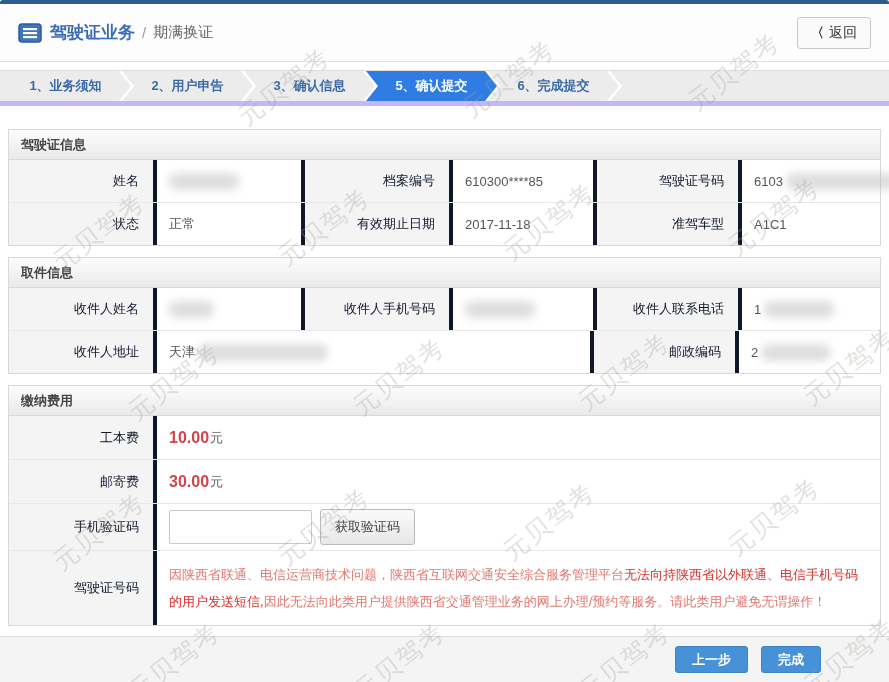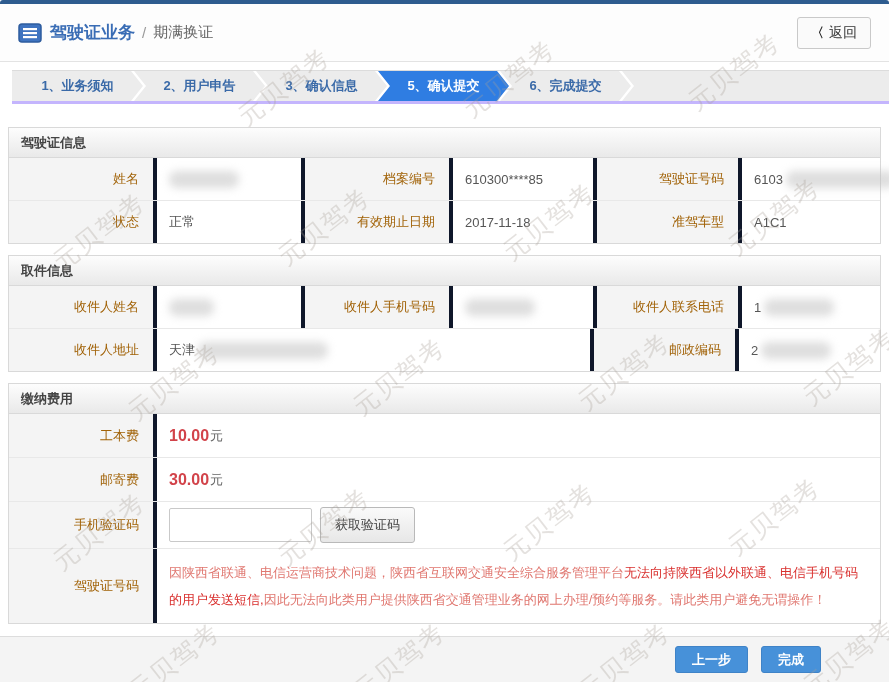--- a/index.html
+++ b/index.html
@@ -14,35 +14,35 @@
   
   .hdr{height:57px;display:flex;align-items:center;padding:0 18px;background:#fdfdfd;border-bottom:1px solid #e3e3e3;}
   .hdr-icon{width:24px;height:20px;margin-right:8px;flex:0 0 auto;}
   .hdr-title{color:#3a6db5;font-size:17px;font-weight:bold;}
   .hdr-divider{color:#999;font-size:15px;margin:0 7px;}
   .hdr-subtitle{color:#666;font-size:15px;}
   .hdr-spacer{flex:1;}
   .back-btn{display:flex;align-items:center;gap:5px;padding:6px 13px;background:#fafafa;border:1px solid #c9c9c9;border-radius:3px;color:#333;font-size:14px;cursor:pointer;}
   .back-chevron{font-size:13px;font-weight:bold;color:#222;}
   
-  .steps{display:flex;height:30px;background:#fff;border-top:1px solid #dcdcdc;border-bottom:3px solid #c4b5fd;margin-top:8px;margin-left:12px;}
+  .steps{display:flex;height:30px;background:#fff;border-top:1px solid #dcdcdc;border-bottom:5px solid #c4b5fd;margin-top:8px;}
   .step{flex:0 0 131px;display:flex;align-items:center;justify-content:center;background:#ececec;color:#3a6aa8;font-size:13px;font-weight:bold;margin-left:-9px;
         clip-path:polygon(0 0, calc(100% - 12px) 0, 100% 50%, calc(100% - 12px) 100%, 0 100%, 12px 50%);}
   .step.first{margin-left:0;clip-path:polygon(0 0, calc(100% - 12px) 0, 100% 50%, calc(100% - 12px) 100%, 0 100%);}
   .step.active{background:#2f7de2;color:#fff;}
   .step-filler{flex:1;background:#ececec;margin-left:-9px;clip-path:polygon(0 0, 100% 0, 100% 100%, 0 100%, 12px 50%);}
   
   .sec{margin:11px 8px 0;border:1px solid #d9d9d9;background:#fff;}
   .sec.firstsec{margin-top:23px;}
   .sec-h{height:29px;line-height:29px;padding:0 12px;background:linear-gradient(#fdfdfd,#e9e9e9);border-bottom:1px solid #d9d9d9;font-size:13px;font-weight:bold;color:#444;}
   .t-row{display:flex;min-height:42px;}
   .t-row + .t-row{border-top:1px solid #e8e8e8;}
   .cell{display:flex;align-items:center;box-sizing:border-box;font-size:13px;}
   .t-row > .cell + .cell{border-left:4px solid #0f172a;}
-  .lbl{background:#f4f4f4;justify-content:flex-end;padding-right:14px;color:#a16207;}
+  .lbl{background:#f4f4f4;justify-content:flex-end;padding-right:14px;color:#0f172a;}
   .val{padding-left:12px;color:#555;}
   .w1{width:144px;flex:0 0 144px;}
   .w2{width:148px;flex:0 0 148px;}
   .w3{width:148px;flex:0 0 148px;}
   .w4{width:144px;flex:0 0 144px;}
   .w5{width:145px;flex:0 0 145px;}
   .w6{flex:1;}
   .row43{min-height:43px;}
   .row46{min-height:46px;}
   

